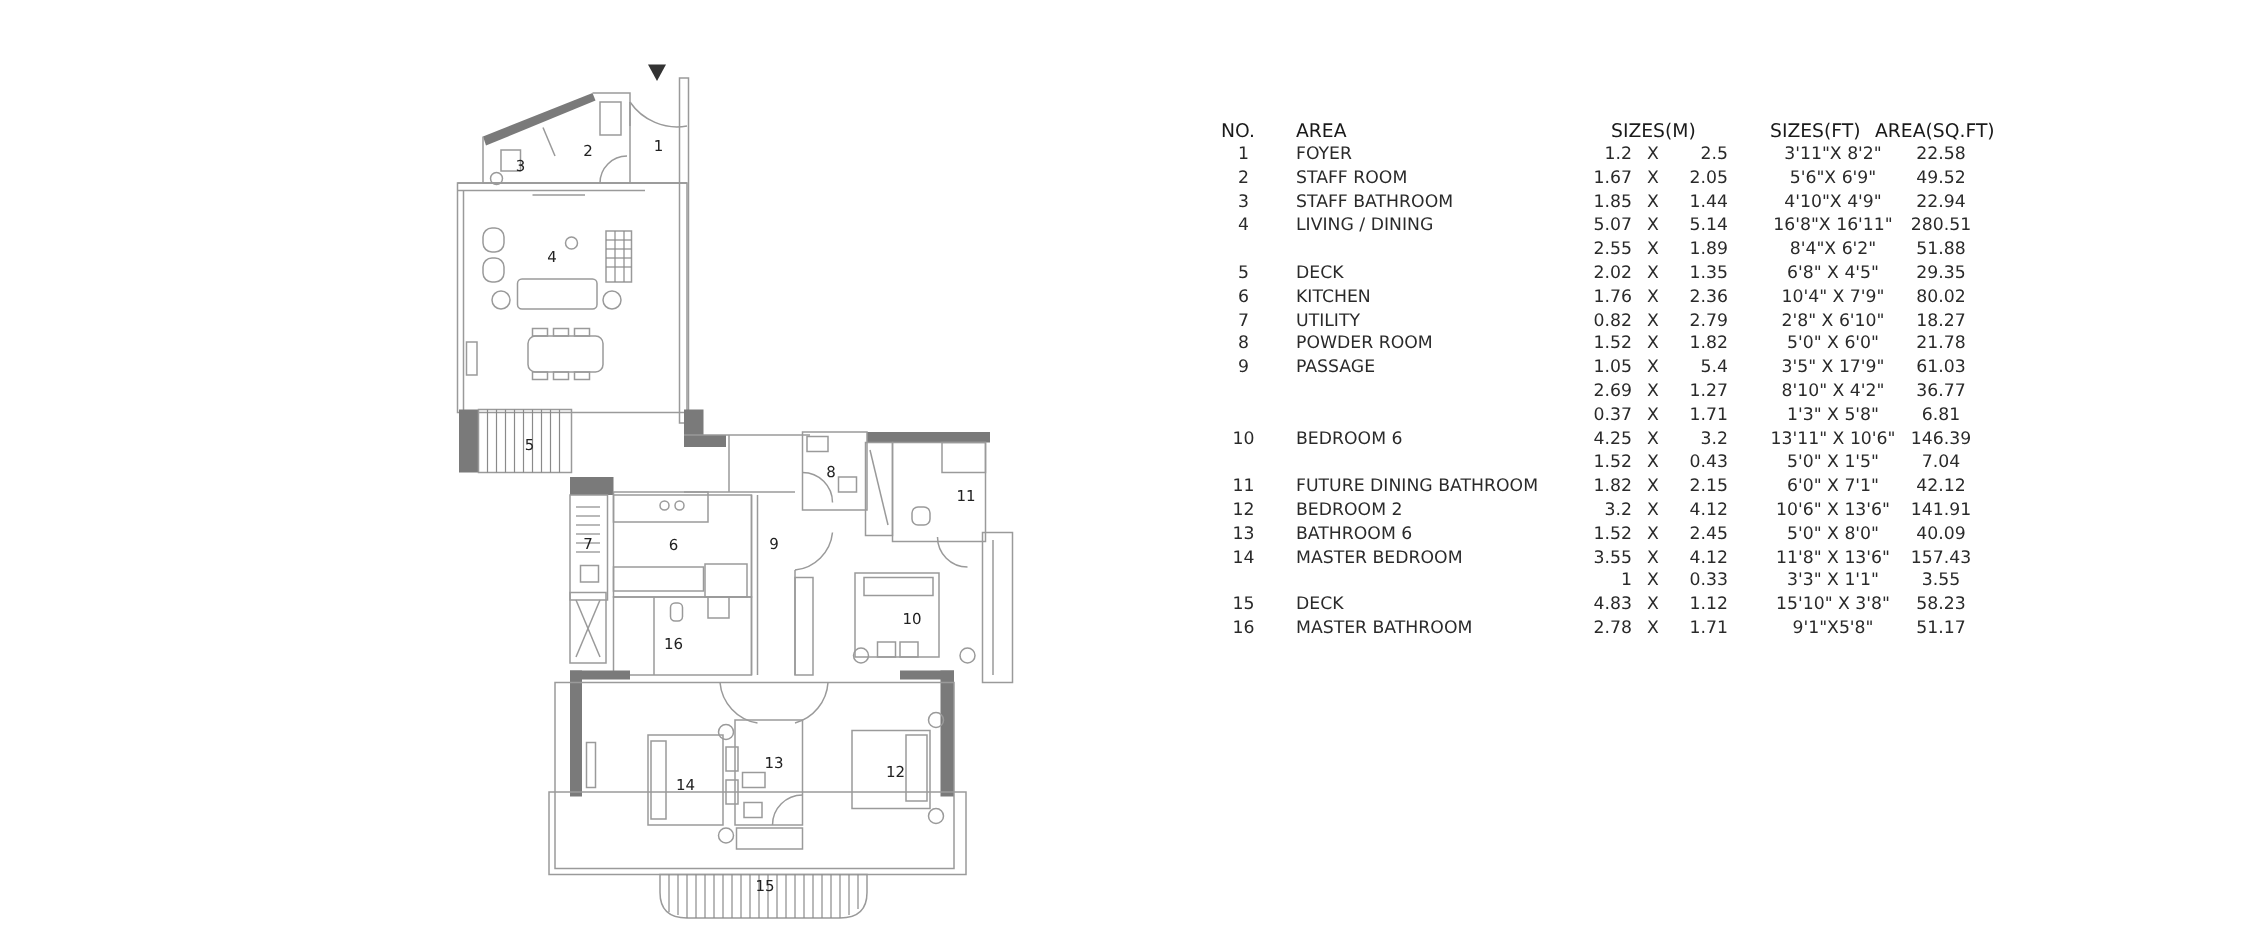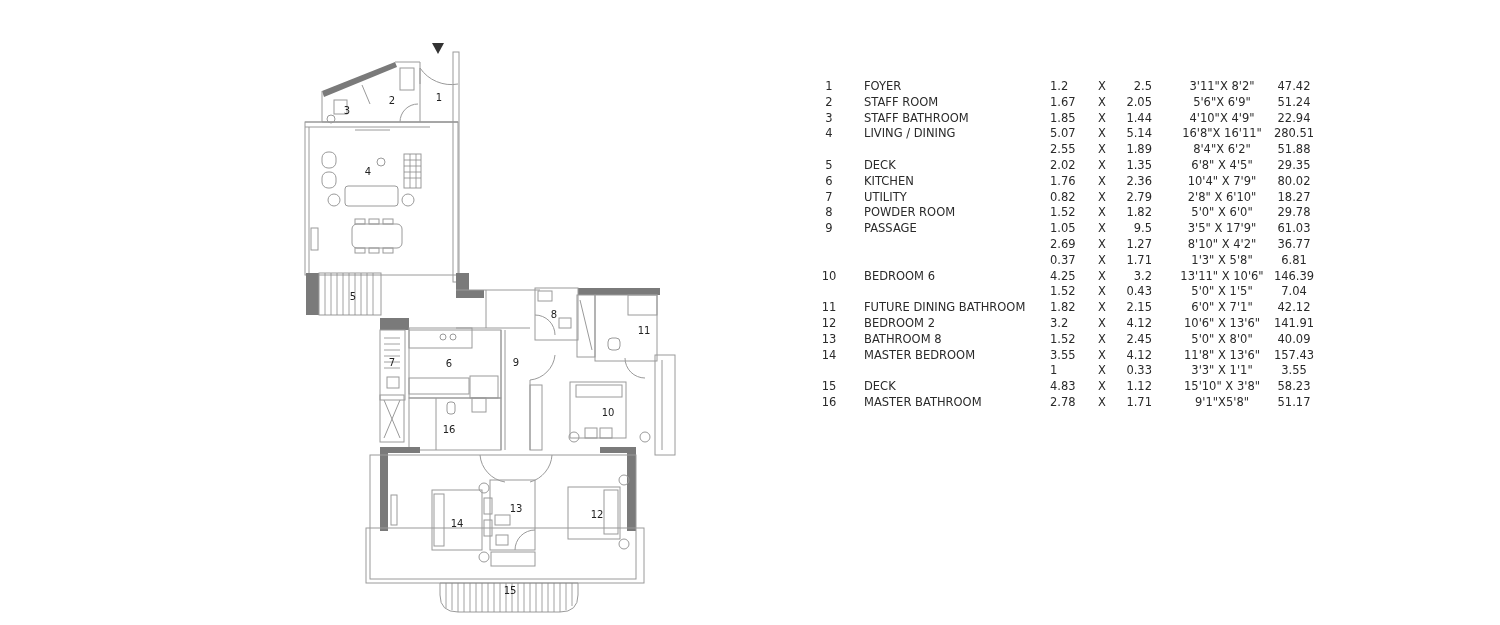--- a/index.html
+++ b/index.html
@@ -8,21 +8,21 @@
   .lbl { font-family:"DejaVu Sans", sans-serif; font-size:10px; fill:#222; text-anchor:middle; dominant-baseline:middle; }
   .wall { fill:#7a7a7a; }
   .ln { fill:none; stroke:#9a9a9a; stroke-width:1; }
   .hatch { stroke:#8a8a8a; stroke-width:0.8; }
 
   #schedule { position:absolute; left:812px; top:79px; width:520px; }
   .row { position:relative; height:15.8px; font-size:11.5px; line-height:15.8px; white-space:nowrap; color:#2a2a2a; }
   .hdr { height:16px; font-size:12.5px; font-weight:normal; color:#1a1a1a; }
   .c-no { position:absolute; left:0; width:34px; text-align:center; }
   .c-area { position:absolute; left:52px; }
-  .c-m1 { position:absolute; left:238px; width:38px; }
+  .c-m1 { position:absolute; left:238px; width:38px; text-align:right; }
   .c-x { position:absolute; left:284px; width:12px; text-align:center; }
   .c-m2 { position:absolute; left:304px; width:36px; text-align:right; }
   .c-ft { position:absolute; left:350px; width:120px; text-align:center; }
   .c-sq { position:absolute; left:434px; width:96px; text-align:center; }
   .h-no { position:absolute; left:2px; }
   .h-area { position:absolute; left:52px; }
   .h-m { position:absolute; left:262px; }
   .h-ft { position:absolute; left:368px; }
   .h-sq { position:absolute; left:438px; }
 </style>
@@ -216,38 +216,45 @@
   <text class="lbl" x="608" y="413">10</text>
   <text class="lbl" x="644" y="331">11</text>
   <text class="lbl" x="597" y="515">12</text>
   <text class="lbl" x="516" y="509">13</text>
   <text class="lbl" x="457" y="524">14</text>
   <text class="lbl" x="510" y="591">15</text>
   <text class="lbl" x="449" y="430">16</text>
 </svg>
 
 <div id="schedule">
+  <div class="row hdr">
+    <span class="h-no">NO.</span>
+    <span class="h-area">AREA</span>
+    <span class="h-m">SIZES(M)</span>
+    <span class="h-ft">SIZES(FT)</span>
+    <span class="h-sq">AREA(SQ.FT)</span>
+  </div>
   <div id="rows">
       <div class="row">
         <span class="c-no">1</span>
         <span class="c-area">FOYER</span>
         <span class="c-m1">1.2</span>
         <span class="c-x">X</span>
         <span class="c-m2">2.5</span>
         <span class="c-ft">3'11"X 8'2"</span>
-        <span class="c-sq">47.42</span>
+        <span class="c-sq">22.58</span>
       </div>
       <div class="row">
         <span class="c-no">2</span>
         <span class="c-area">STAFF ROOM</span>
         <span class="c-m1">1.67</span>
         <span class="c-x">X</span>
         <span class="c-m2">2.05</span>
         <span class="c-ft">5'6"X 6'9"</span>
-        <span class="c-sq">51.24</span>
+        <span class="c-sq">49.52</span>
       </div>
       <div class="row">
         <span class="c-no">3</span>
         <span class="c-area">STAFF BATHROOM</span>
         <span class="c-m1">1.85</span>
         <span class="c-x">X</span>
         <span class="c-m2">1.44</span>
         <span class="c-ft">4'10"X 4'9"</span>
         <span class="c-sq">22.94</span>
       </div>
@@ -296,28 +303,28 @@
         <span class="c-ft">2'8" X 6'10"</span>
         <span class="c-sq">18.27</span>
       </div>
       <div class="row">
         <span class="c-no">8</span>
         <span class="c-area">POWDER ROOM</span>
         <span class="c-m1">1.52</span>
         <span class="c-x">X</span>
         <span class="c-m2">1.82</span>
         <span class="c-ft">5'0" X 6'0"</span>
-        <span class="c-sq">29.78</span>
+        <span class="c-sq">21.78</span>
       </div>
       <div class="row">
         <span class="c-no">9</span>
         <span class="c-area">PASSAGE</span>
         <span class="c-m1">1.05</span>
         <span class="c-x">X</span>
-        <span class="c-m2">9.5</span>
+        <span class="c-m2">5.4</span>
         <span class="c-ft">3'5" X 17'9"</span>
         <span class="c-sq">61.03</span>
       </div>
       <div class="row">
         <span class="c-no"></span>
         <span class="c-area"></span>
         <span class="c-m1">2.69</span>
         <span class="c-x">X</span>
         <span class="c-m2">1.27</span>
         <span class="c-ft">8'10" X 4'2"</span>
@@ -363,21 +370,21 @@
         <span class="c-no">12</span>
         <span class="c-area">BEDROOM 2</span>
         <span class="c-m1">3.2</span>
         <span class="c-x">X</span>
         <span class="c-m2">4.12</span>
         <span class="c-ft">10'6" X 13'6"</span>
         <span class="c-sq">141.91</span>
       </div>
       <div class="row">
         <span class="c-no">13</span>
-        <span class="c-area">BATHROOM 8</span>
+        <span class="c-area">BATHROOM 6</span>
         <span class="c-m1">1.52</span>
         <span class="c-x">X</span>
         <span class="c-m2">2.45</span>
         <span class="c-ft">5'0" X 8'0"</span>
         <span class="c-sq">40.09</span>
       </div>
       <div class="row">
         <span class="c-no">14</span>
         <span class="c-area">MASTER BEDROOM</span>
         <span class="c-m1">3.55</span>

